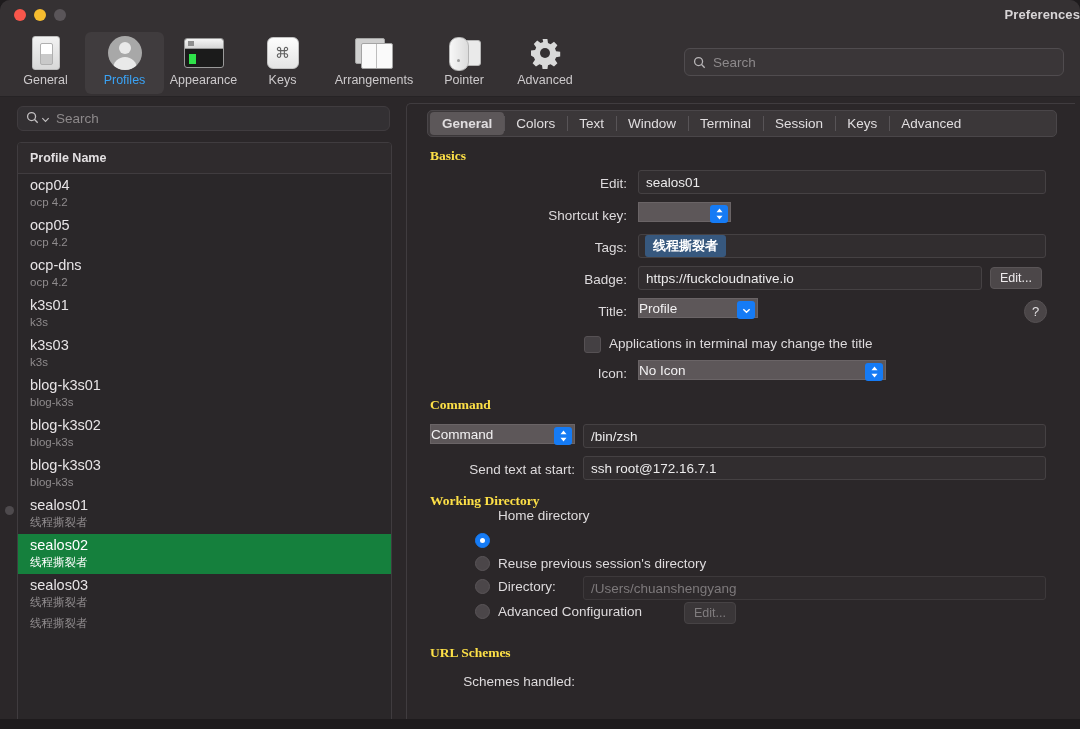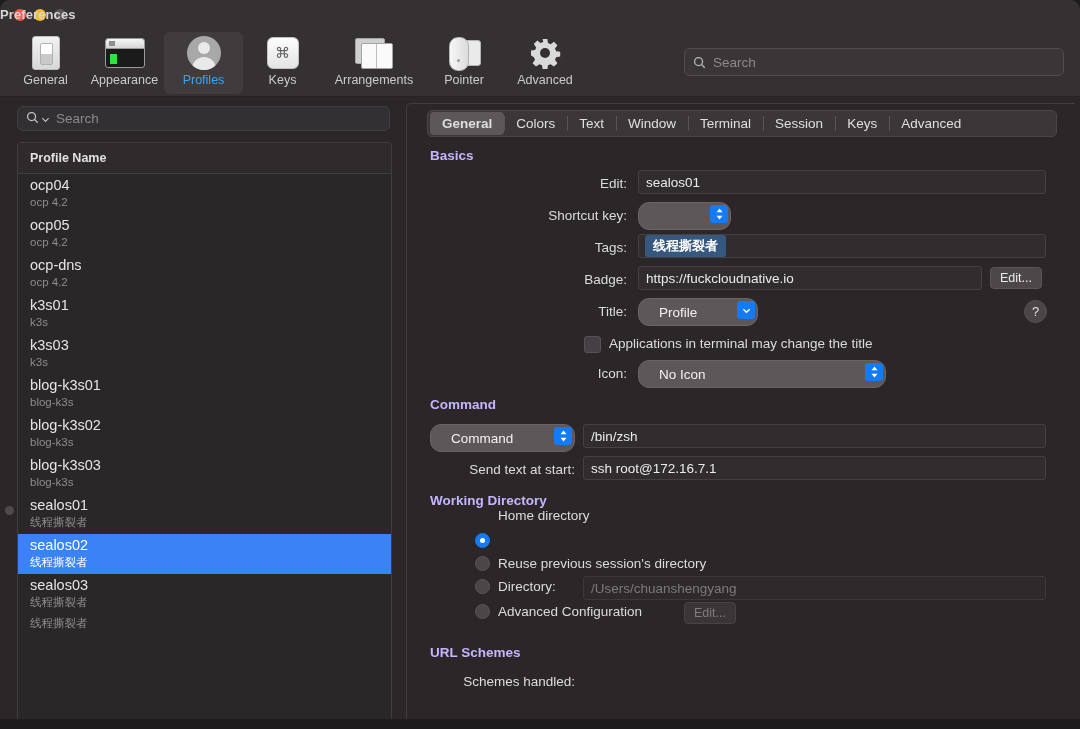--- a/index.html
+++ b/index.html
@@ -20,21 +20,21 @@
     position:relative;height:30px;
     background:#353133;
     border-bottom:0px solid #1d1a1c;
   }
   .traffic{position:absolute;left:14px;top:9px;display:flex;gap:8px;}
   .dot{width:12px;height:12px;border-radius:50%;}
   .dot.red{background:#f9564b;}
   .dot.yellow{background:#f6bc2f;}
   .dot.gray{background:#5a5559;}
   .win-title{
-    position:absolute;left:0;right:0;top:7px;text-align:left;
+    position:absolute;left:0;right:0;top:7px;text-align:right;
     font-size:13px;font-weight:bold;color:#d8d5d7;letter-spacing:.1px;
   }
   
   .toolbar{
     position:relative;height:66px;background:#353133;
     border-bottom:1px solid #262325;
   }
   .tb-items{position:absolute;left:6px;top:0;display:flex;}
   .tb-item{
     width:79px;height:62px;margin-top:2px;
@@ -100,21 +100,21 @@
     display:flex;align-items:center;padding-left:12px;box-sizing:border-box;
     background:#2f2b2d;
   }
   .list-head span{font-size:12.5px;font-weight:bold;color:#e3e0e2;}
   .rows{height:589px;overflow:hidden;}
   .row{
     height:40px;padding:2px 0 0 12px;box-sizing:border-box;
   }
   .row .nm{font-size:14.5px;color:#e7e4e6;line-height:19px;}
   .row .sub{font-size:11.5px;color:#8f8b8d;line-height:15px;}
-  .row.sel{background:#3b82f6;}
+  .row.sel{background:#15803d;}
   .row.sel .nm,.row.sel .sub{color:#ffffff;}
   .scroll-dot{
     position:absolute;left:5px;top:409px;width:9px;height:9px;border-radius:50%;
     background:#4e4a4d;
   }
 
   
   .right{
     position:absolute;left:406px;top:6px;width:668px;height:712px;
     background:#2b2729;border-left:1px solid #403c3f;border-top:1px solid #403c3f;
@@ -128,35 +128,35 @@
   .tab{
     flex:0 0 auto;height:23px;margin:0 0;padding:0 12px;
     display:flex;align-items:center;justify-content:center;
     font-size:13.5px;color:#e0dddf;position:relative;
   }
   .tab+.tab:before{content:"";position:absolute;left:0;top:4px;height:15px;width:1px;background:#585457;}
   .tab.active{background:#5c5759;border-radius:4px;margin-left:2px;font-weight:bold;}
   .tab.active:before{display:none;}
 
   .section-title{
-    position:absolute;font-size:13.5px;font-weight:bold;color:#c4b5fd;
+    position:absolute;font-size:13.5px;font-weight:bold;color:#fde047;font-family:Liberation Serif, serif;
   }
   .flabel{
     position:absolute;font-size:13.5px;color:#dedbdd;text-align:right;
   }
   .ftext{
     position:absolute;height:24px;background:#312d2f;border:1px solid #454143;
     border-radius:3px;box-sizing:border-box;display:flex;align-items:center;
     padding-left:7px;font-size:13.5px;color:#ecebec;
   }
   .ftext.ph{color:#7d797b;}
   .fpop{
-    position:absolute;height:28px;background:#5d5759;border:1px solid #6a6466;
-    border-radius:11px;box-sizing:border-box;display:flex;align-items:center;
-    padding-left:20px;font-size:13.5px;color:#f2f1f2;
+    position:absolute;height:20px;background:#5d5759;border:1px solid #6a6466;
+    border-radius:0;box-sizing:border-box;display:flex;align-items:center;
+    padding-left:0;font-size:13.5px;color:#f2f1f2;
   }
   .pop-arrow{
     position:absolute;right:2px;top:2px;width:18px;height:18px;border-radius:3px;
     background:#157bf5;display:flex;flex-direction:column;align-items:center;justify-content:center;
     color:#fff;line-height:6px;font-size:9px;
   }
   .pop-arrow.single{justify-content:center;}
   .tagbox{
     position:absolute;height:24px;background:#312d2f;border:1px solid #454143;
     border-radius:3px;box-sizing:border-box;display:flex;align-items:center;padding-left:6px;
@@ -214,35 +214,35 @@
   <div class="toolbar">
     <div class="tb-items">
 
       <div class="tb-item">
         <div class="tb-icon">
             <div class="ic-general"></div>
           </div>
         <div class="tb-label">General</div>
       </div>
 
+      <div class="tb-item selected">
+        <div class="tb-icon">
+            <div class="ic-profiles"></div>
+          </div>
+        <div class="tb-label">Profiles</div>
+      </div>
+
       <div class="tb-item">
         <div class="tb-icon">
           <div class="ic-appearance">
               <div class="bar"></div>
               <div class="grn"></div>
             </div>
         </div>
         <div class="tb-label">Appearance</div>
-      </div>
-
-      <div class="tb-item selected">
-        <div class="tb-icon">
-            <div class="ic-profiles"></div>
-          </div>
-        <div class="tb-label">Profiles</div>
       </div>
 
       <div class="tb-item">
         <div class="tb-icon">
             <div class="ic-keys">⌘</div>
           </div>
         <div class="tb-label">Keys</div>
       </div>
 
       <div class="tb-item" style="width:104px">

